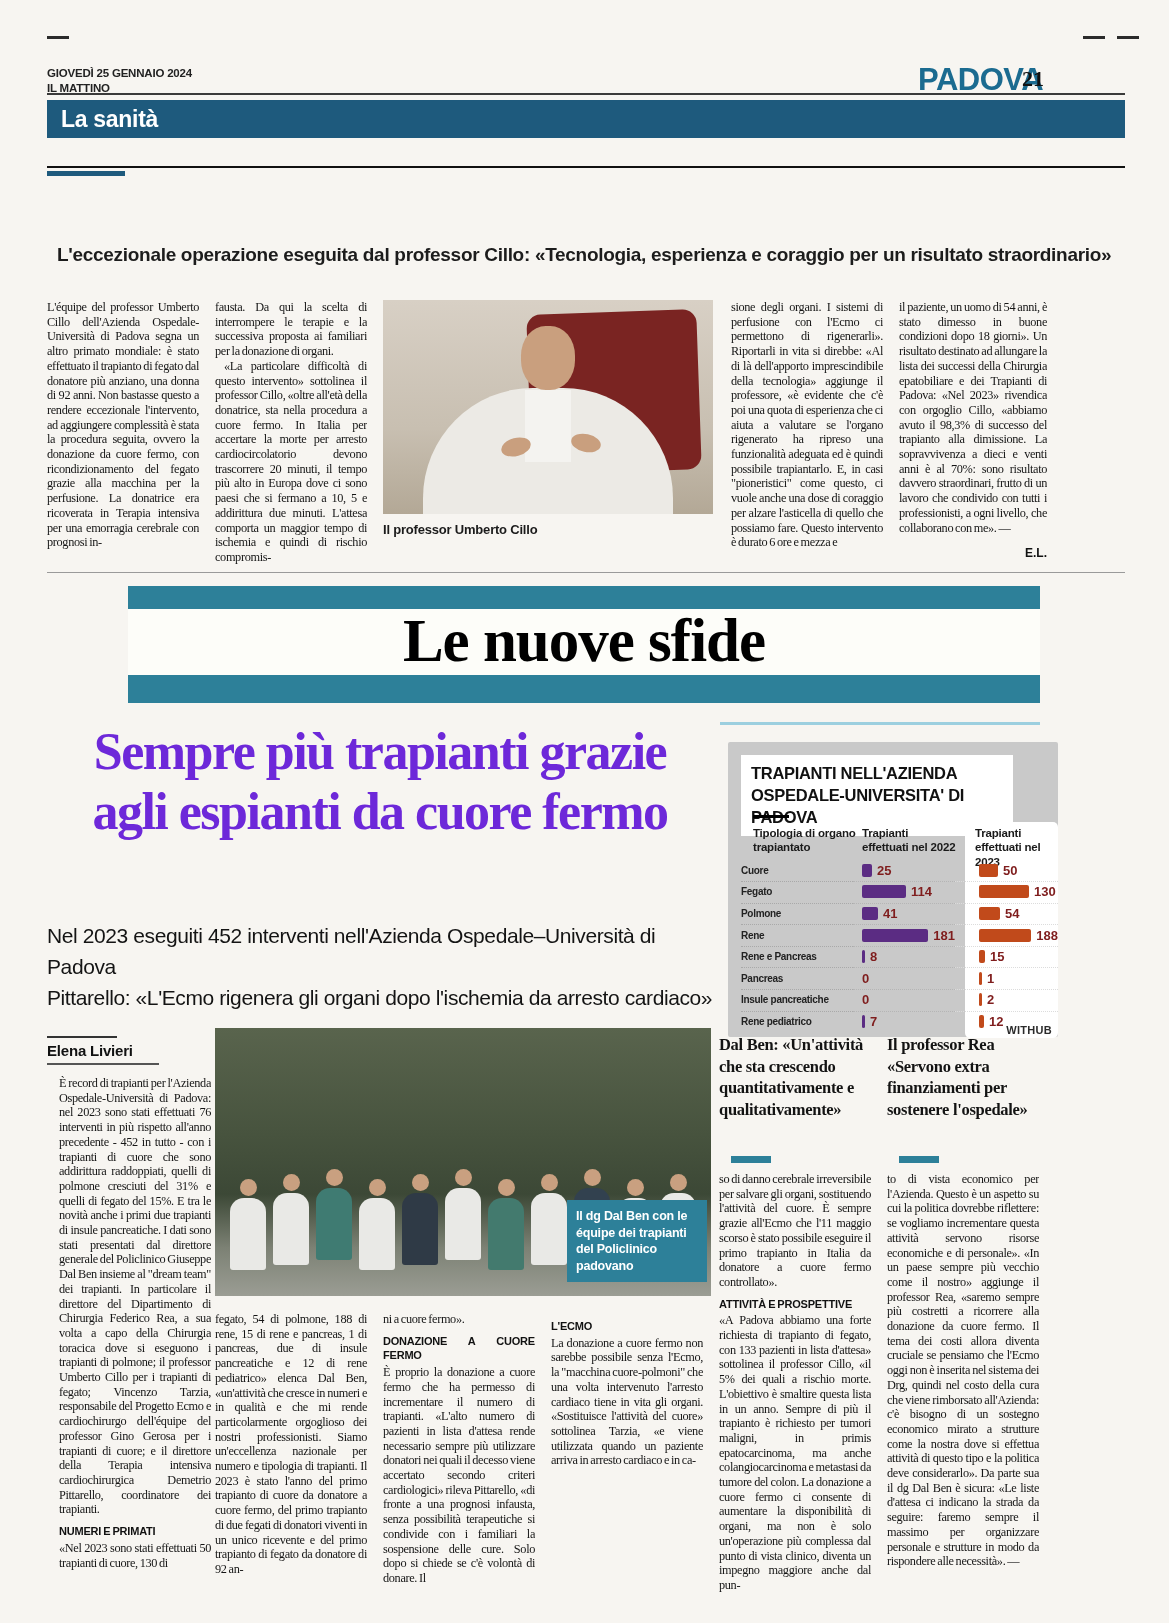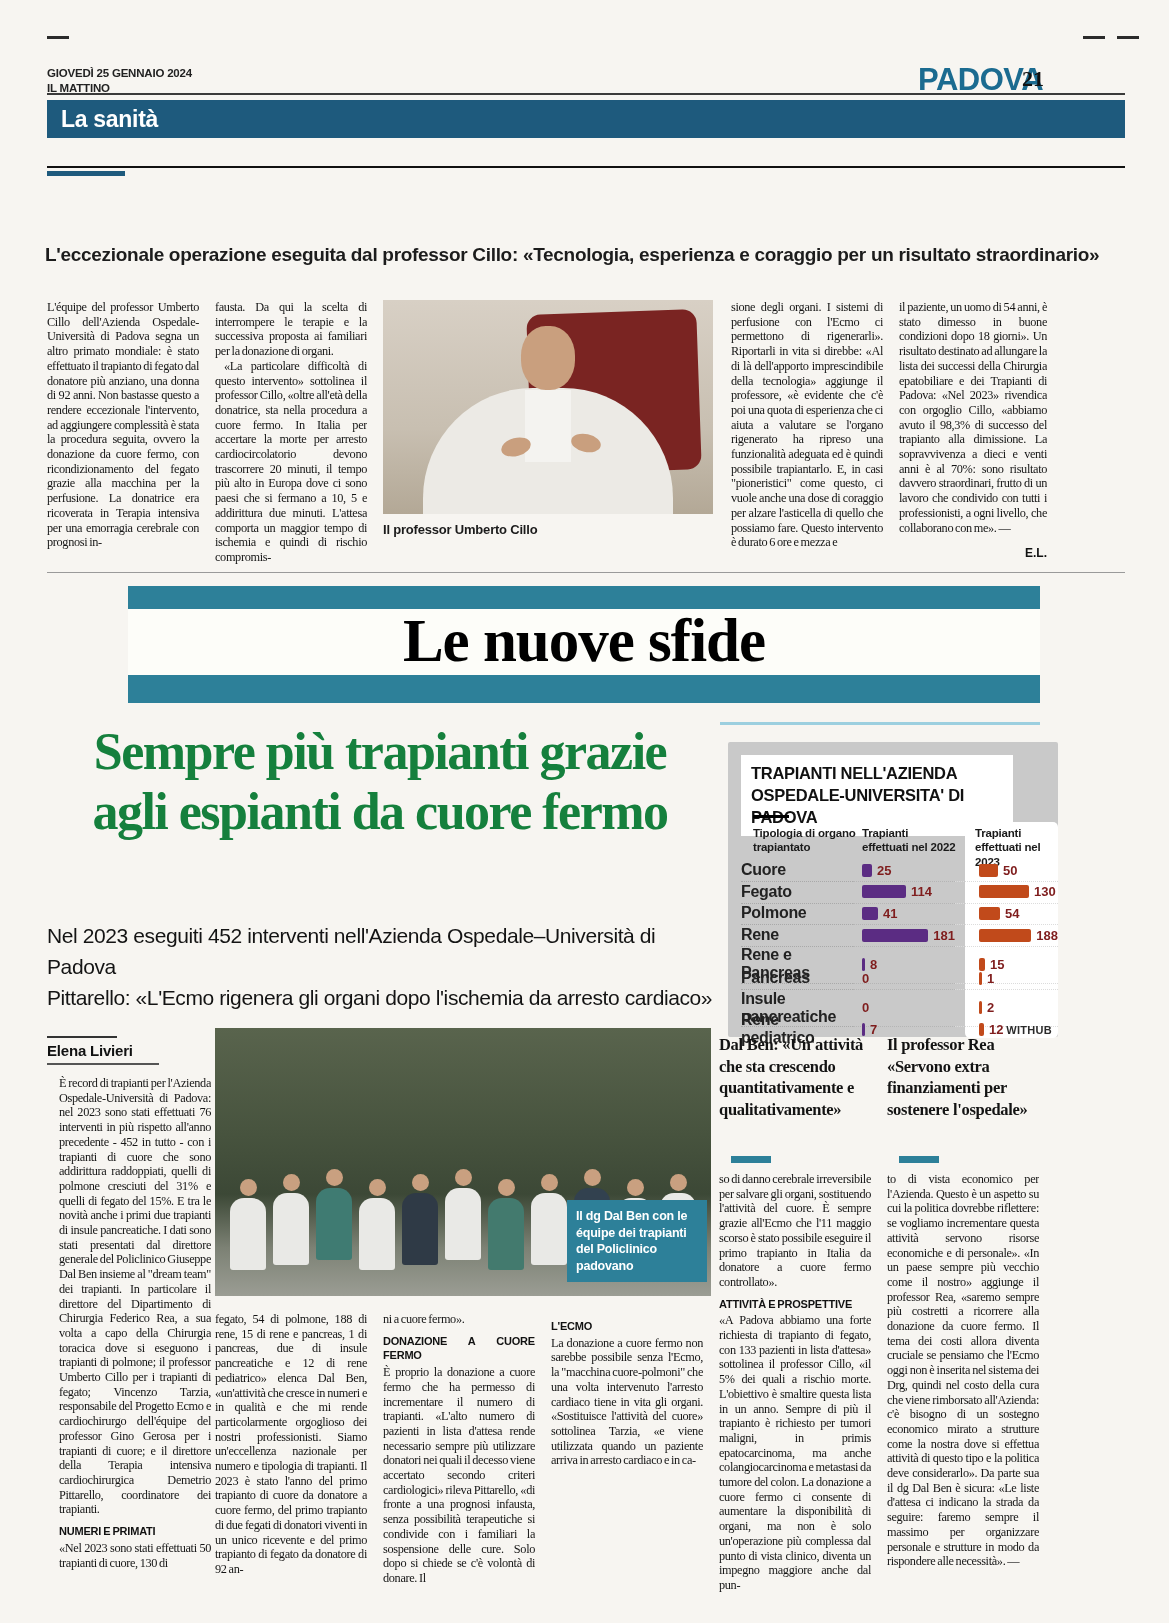--- a/index.html
+++ b/index.html
@@ -37,39 +37,39 @@
   .hand{position:absolute;width:30px;height:18px;background:#c99f7e;border-radius:50%;}
   
   .ltrule{background:#9a9a9a;height:1px;}
   
   .banner2{background:#2d8099;}
   .banner2-band{position:absolute;left:0;top:23px;width:100%;height:66px;background:#fdfdf9;}
   .banner2-title{position:absolute;left:0;top:22px;width:100%;text-align:center;font-family:"Liberation Serif",serif;
                  font-weight:700;font-size:61px;letter-spacing:-1px;color:#000000;line-height:66px;}
   
   .headline2{font-family:"Liberation Serif",serif;font-weight:800;font-size:52px;line-height:60px;
-             letter-spacing:-1.5px;text-align:center;color:#15803d;}
+             letter-spacing:-1.5px;text-align:center;color:#6d28d9;}
   .deck2{font-family:"Liberation Sans",sans-serif;font-weight:500;font-size:21px;letter-spacing:-0.4px;color:#141414;line-height:31px;}
   .byline-rule-a{background:#333;height:2px;width:70px;}
   .byline-rule-b{background:#555;height:1.5px;width:112px;}
   .byline{font-family:"Liberation Sans",sans-serif;font-weight:bold;font-size:15px;letter-spacing:-0.2px;color:#111;}
   .quote{font-family:"Liberation Serif",serif;font-weight:700;font-size:16.5px;line-height:21.5px;letter-spacing:-0.3px;color:#131313;}
   .quote-dash{background:#2d8099;height:7px;width:40px;}
   
   .chartbox{background:#c9c9c9;border-radius:2px;}
   .chart-title-box{position:absolute;left:13px;top:13px;width:252px;background:#ffffff;padding:8px 10px;
                    font-family:"Liberation Sans",sans-serif;font-weight:800;font-size:16.5px;line-height:1.32;
                    letter-spacing:-0.3px;color:#111;}
   .chart-underline{position:absolute;left:25px;top:73px;width:36px;height:3px;background:#000;}
   .chart-panel-2023{position:absolute;left:237px;top:80px;width:93px;height:216px;background:#fff;border-radius:5px;}
   .chead{position:absolute;font-family:"Liberation Sans",sans-serif;font-weight:bold;font-size:11.5px;line-height:1.25;
          letter-spacing:-0.2px;color:#1a1a1a;}
   .chart-rows{position:absolute;left:13px;top:118px;width:317px;}
   .crow{display:grid;grid-template-columns:112px 102px 103px;height:21.6px;align-items:center;}
-  .clab{font-family:"Liberation Sans",sans-serif;font-weight:bold;font-size:16px;letter-spacing:-0.3px;color:#222;
+  .clab{font-family:"Liberation Sans",sans-serif;font-weight:bold;font-size:10px;letter-spacing:-0.3px;color:#222;
         border-bottom:1px dotted #a9a9a9;height:100%;display:flex;align-items:center;}
   .crow.last .clab,.crow.last .ccell{border-bottom:none;}
   .ccell{display:flex;align-items:center;height:100%;border-bottom:1px dotted #b5b5b5;}
   .ccell.s0{padding-left:9px;}
   .ccell.s1{padding-left:24px;border-bottom:1px dotted #dcdcdc;}
   .cbar{display:inline-block;height:13px;border-radius:2px;margin-right:5px;}
   .cval{font-family:"Liberation Sans",sans-serif;font-weight:bold;font-size:13px;color:#7f1d1d;}
   .credit{font-family:"Liberation Sans",sans-serif;font-weight:800;font-size:11px;letter-spacing:0.3px;color:#2b2b2b;}
   
   .photo2{background:linear-gradient(180deg,#59644d 0%,#47533e 40%,#3c4836 62%,#7c8174 82%,#9b9d94 100%);overflow:hidden;}
@@ -97,21 +97,21 @@
   <div class="abs section-name" style="left:918px;top:62px;">PADOVA</div>
   <div class="abs page-num" style="left:1022px;top:66px;">21</div>
   <div class="abs hrule" style="left:47px;top:93px;width:1078px;"></div>
 
   <div class="abs kicker-bar" style="left:47px;top:100px;width:1064px;height:38px;">
     <span>La sanità</span>
   </div>
 
   <div class="abs a1-toprule" style="left:47px;top:166px;width:1078px;"></div>
   <div class="abs teal-tag" style="left:47px;top:171px;width:78px;"></div>
-  <div class="abs deck1" style="left:45px;top:244px;width:1078px;">L'eccezionale operazione eseguita dal professor Cillo: «Tecnologia, esperienza e coraggio per un risultato straordinario»</div>
+  <div class="abs deck1" style="left:57px;top:244px;width:1078px;">L'eccezionale operazione eseguita dal professor Cillo: «Tecnologia, esperienza e coraggio per un risultato straordinario»</div>
 
   <div class="abs bodycol" style="left:47px;top:300px;width:152px;height:264px;">
     <p class="first">L'équipe del professor Umberto Cillo dell'Azienda Ospedale-Università di Padova segna un altro primato mondiale: è stato effettuato il trapianto di fegato dal donatore più anziano, una donna di 92 anni. Non bastasse questo a rendere eccezionale l'intervento, ad aggiungere complessità è stata la procedura seguita, ovvero la donazione da cuore fermo, con ricondizionamento del fegato grazie alla macchina per la perfusione. La donatrice era ricoverata in Terapia intensiva per una emorragia cerebrale con prognosi in-</p>
   </div>
   <div class="abs bodycol" style="left:215px;top:300px;width:152px;height:264px;">
     <p class="first">fausta. Da qui la scelta di interrompere le terapie e la successiva proposta ai familiari per la donazione di organi.</p>
     <p>«La particolare difficoltà di questo intervento» sottolinea il professor Cillo, «oltre all'età della donatrice, sta nella procedura a cuore fermo. In Italia per accertare la morte per arresto cardiocircolatorio devono trascorrere 20 minuti, il tempo più alto in Europa dove ci sono paesi che si fermano a 10, 5 e addirittura due minuti. L'attesa comporta un maggior tempo di ischemia e quindi di rischio compromis-</p>
   </div>
 
   <div class="abs photo1" style="left:383px;top:300px;width:330px;height:214px;">

